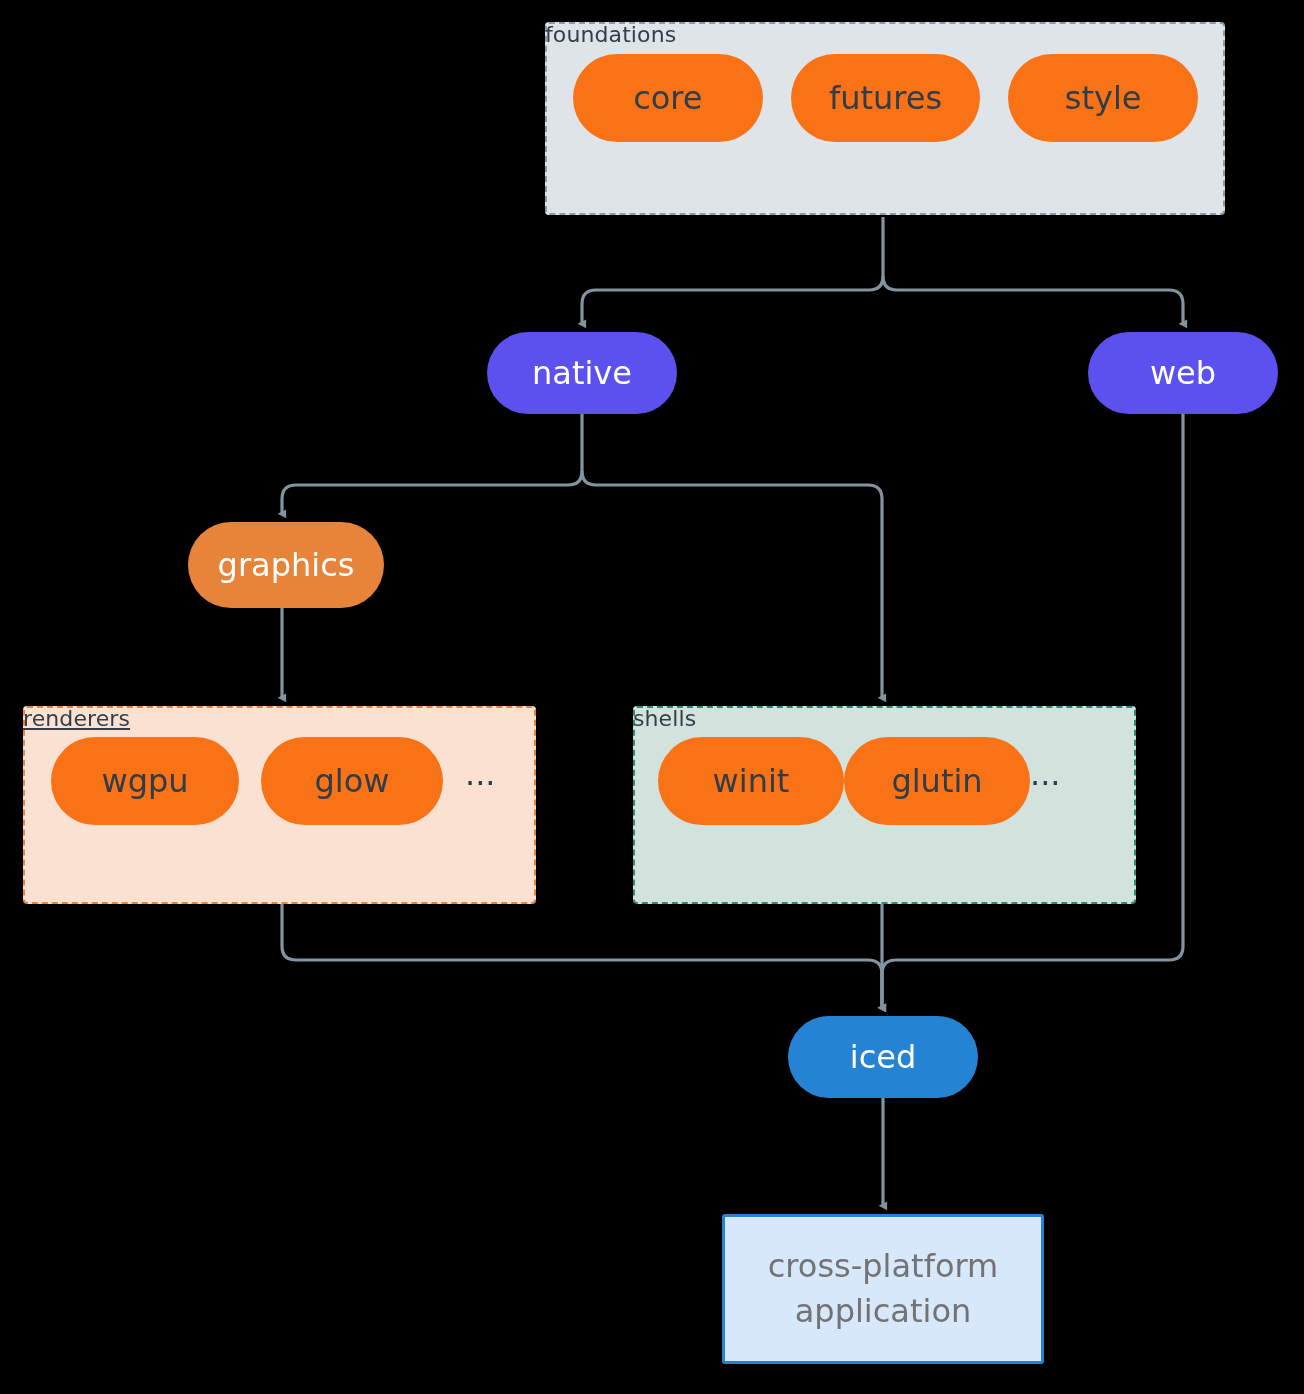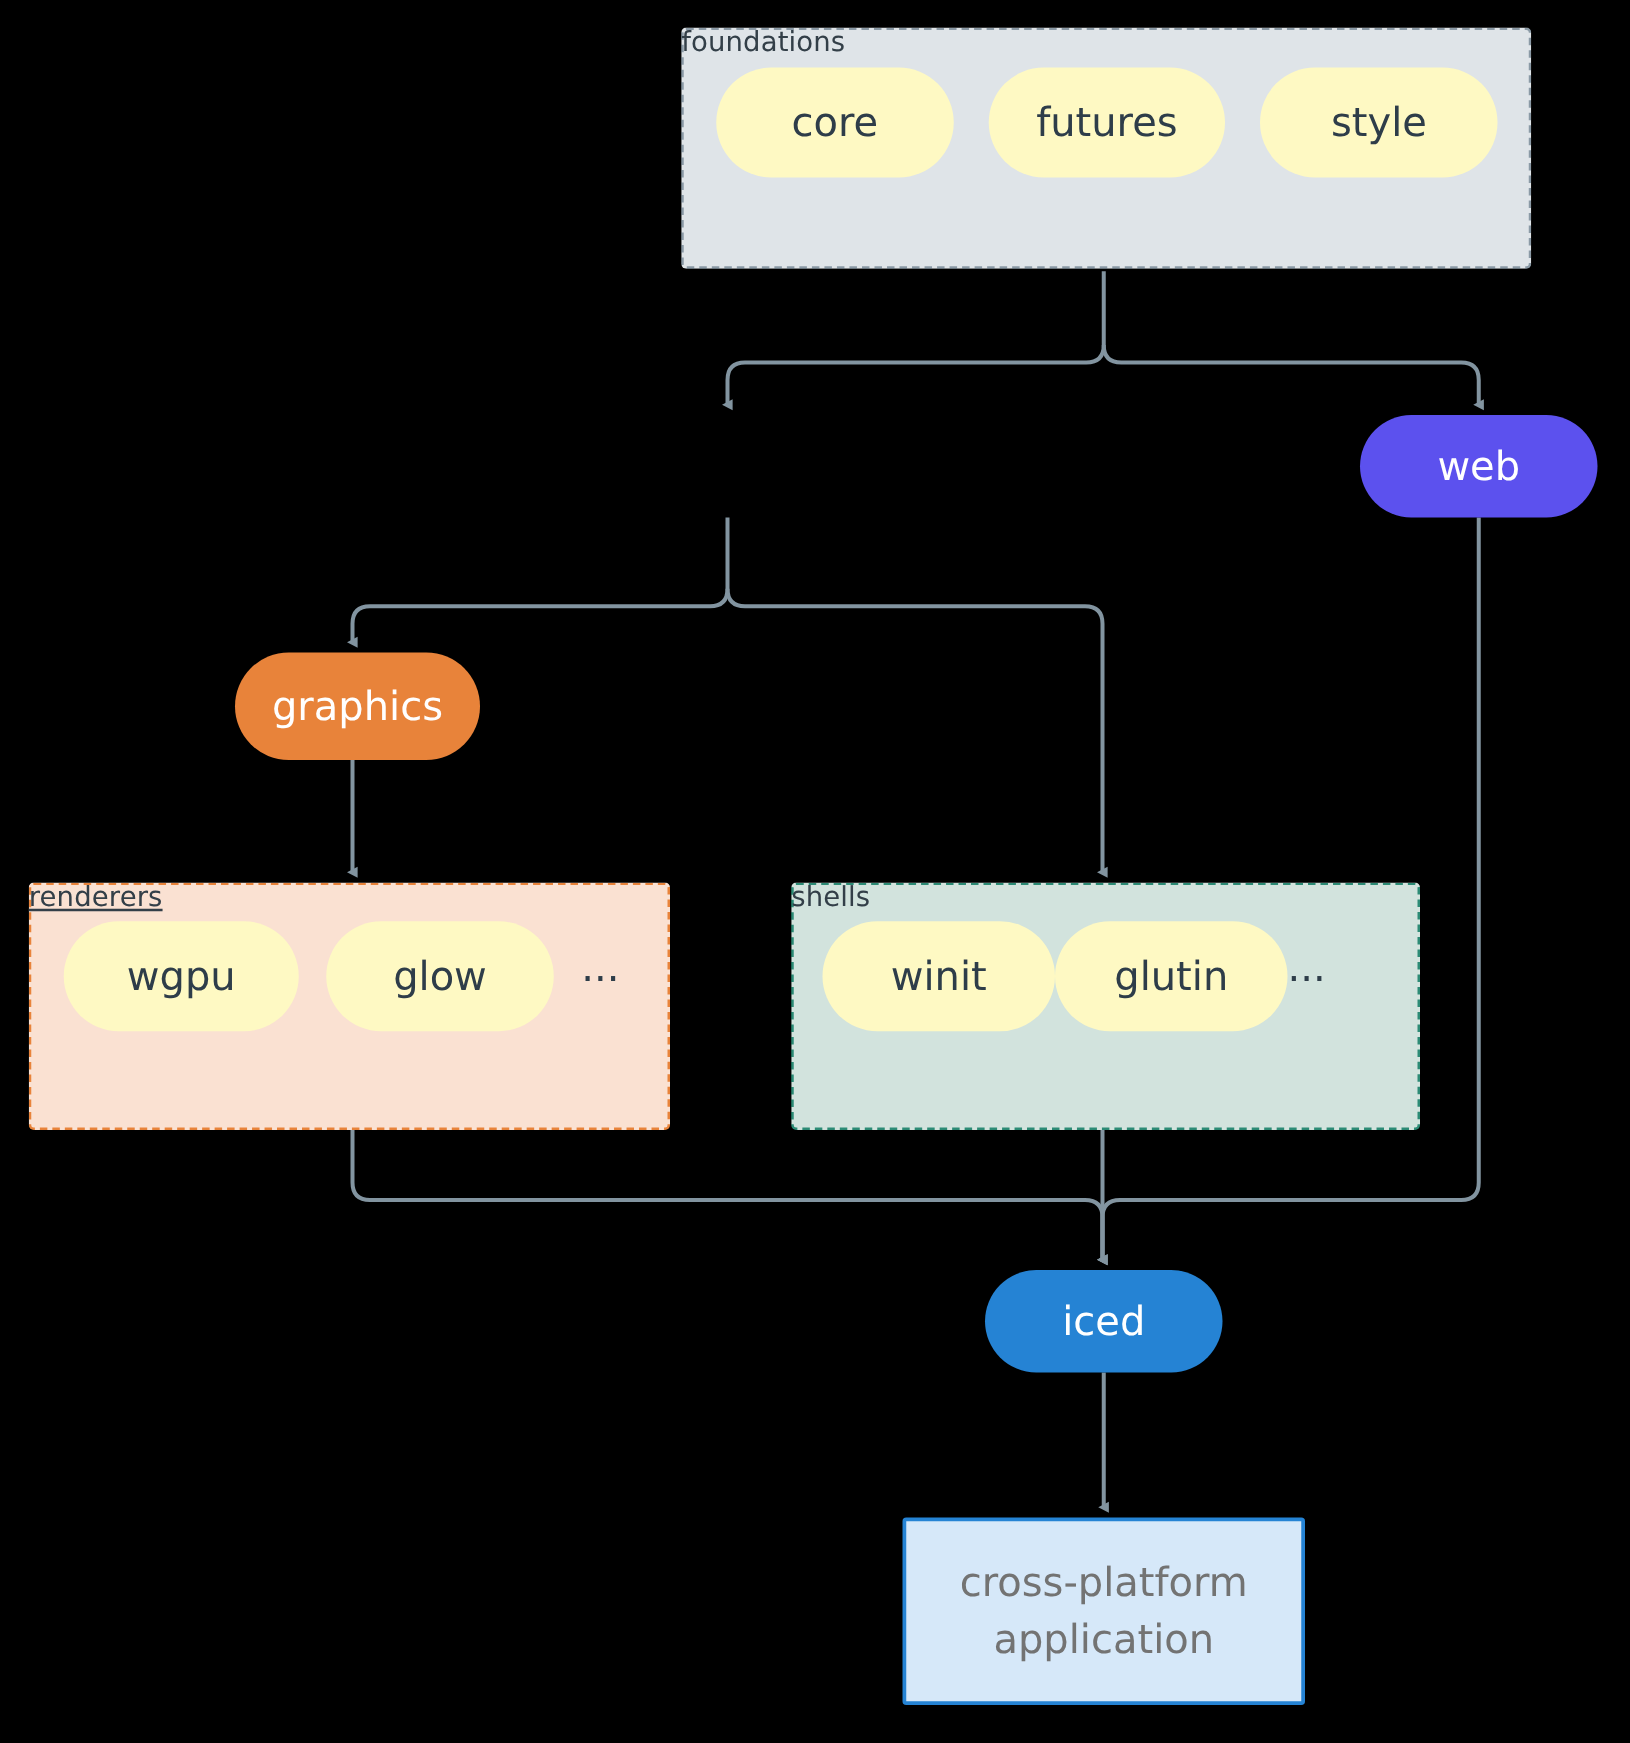--- a/index.html
+++ b/index.html
@@ -69,21 +69,21 @@
     height: 198px;
     background: #d2e3dd;
     border: 2px dashed #2c8b75;
   }
 
   
   .pill {
     display: flex;
     align-items: center;
     justify-content: center;
-    background: #fef9c3;
+    background: #f97316;
     border-radius: 999px;
     font-size: 32px;
     color: #2e3d49;
     height: 88px;
     box-sizing: border-box;
     padding: 0 10px;
   }
   .ellipsis {
     font-size: 32px;
     color: #2e3d49;
@@ -225,20 +225,23 @@
       <span>glutin</span>
     </div>
     <div class="ellipsis">
       <span>...</span>
     </div>
   </div>
   <div class="group-label" style="left:633px; top:706px; width:503px; height:161px;">
     <span>shells</span>
   </div>
 
+  <div class="node" id="node-native">
+    <span>native</span>
+  </div>
 
   <div class="node" id="node-web">
     <span>web</span>
   </div>
 
   <div class="node" id="node-graphics">
     <span>graphics</span>
   </div>
 
   <div class="node" id="node-iced">

